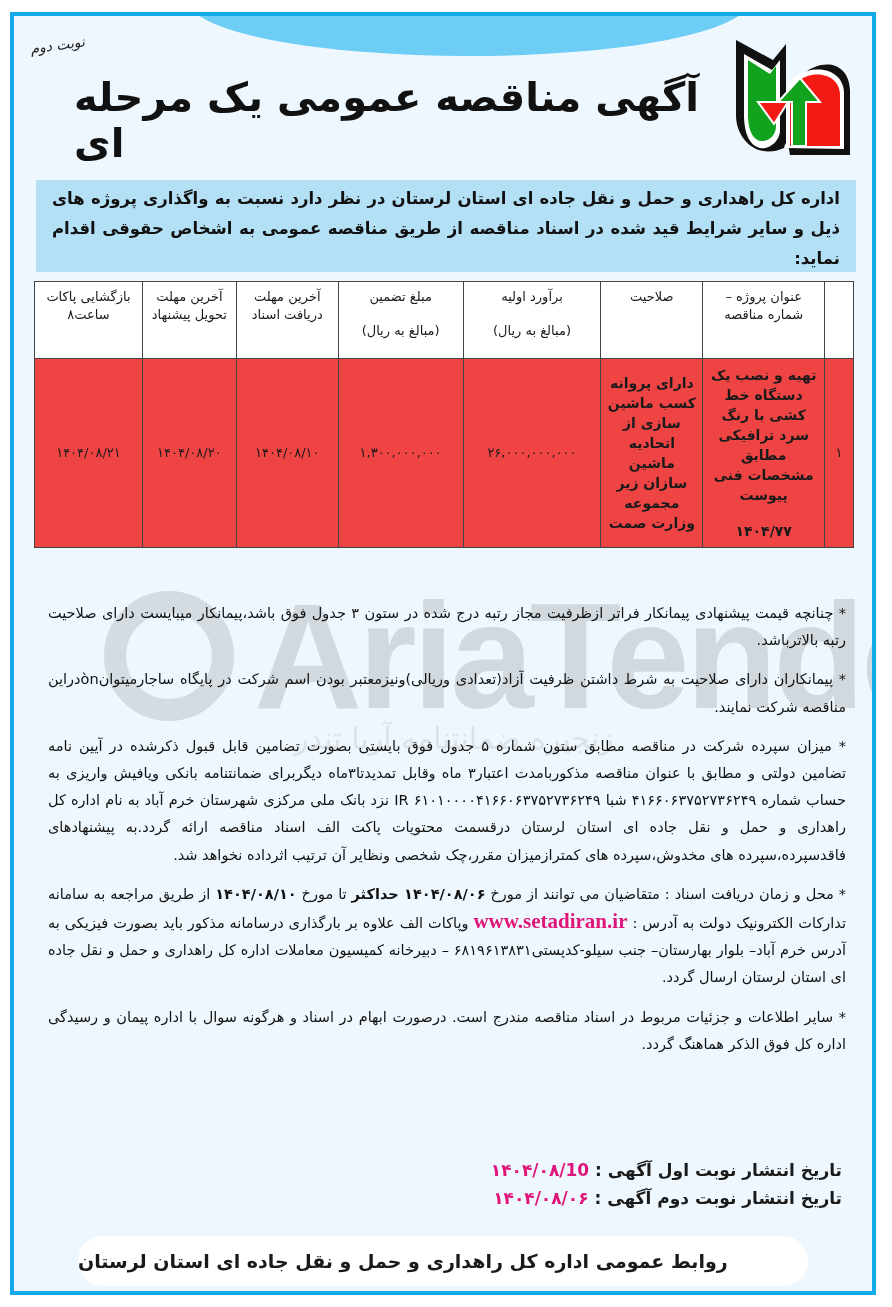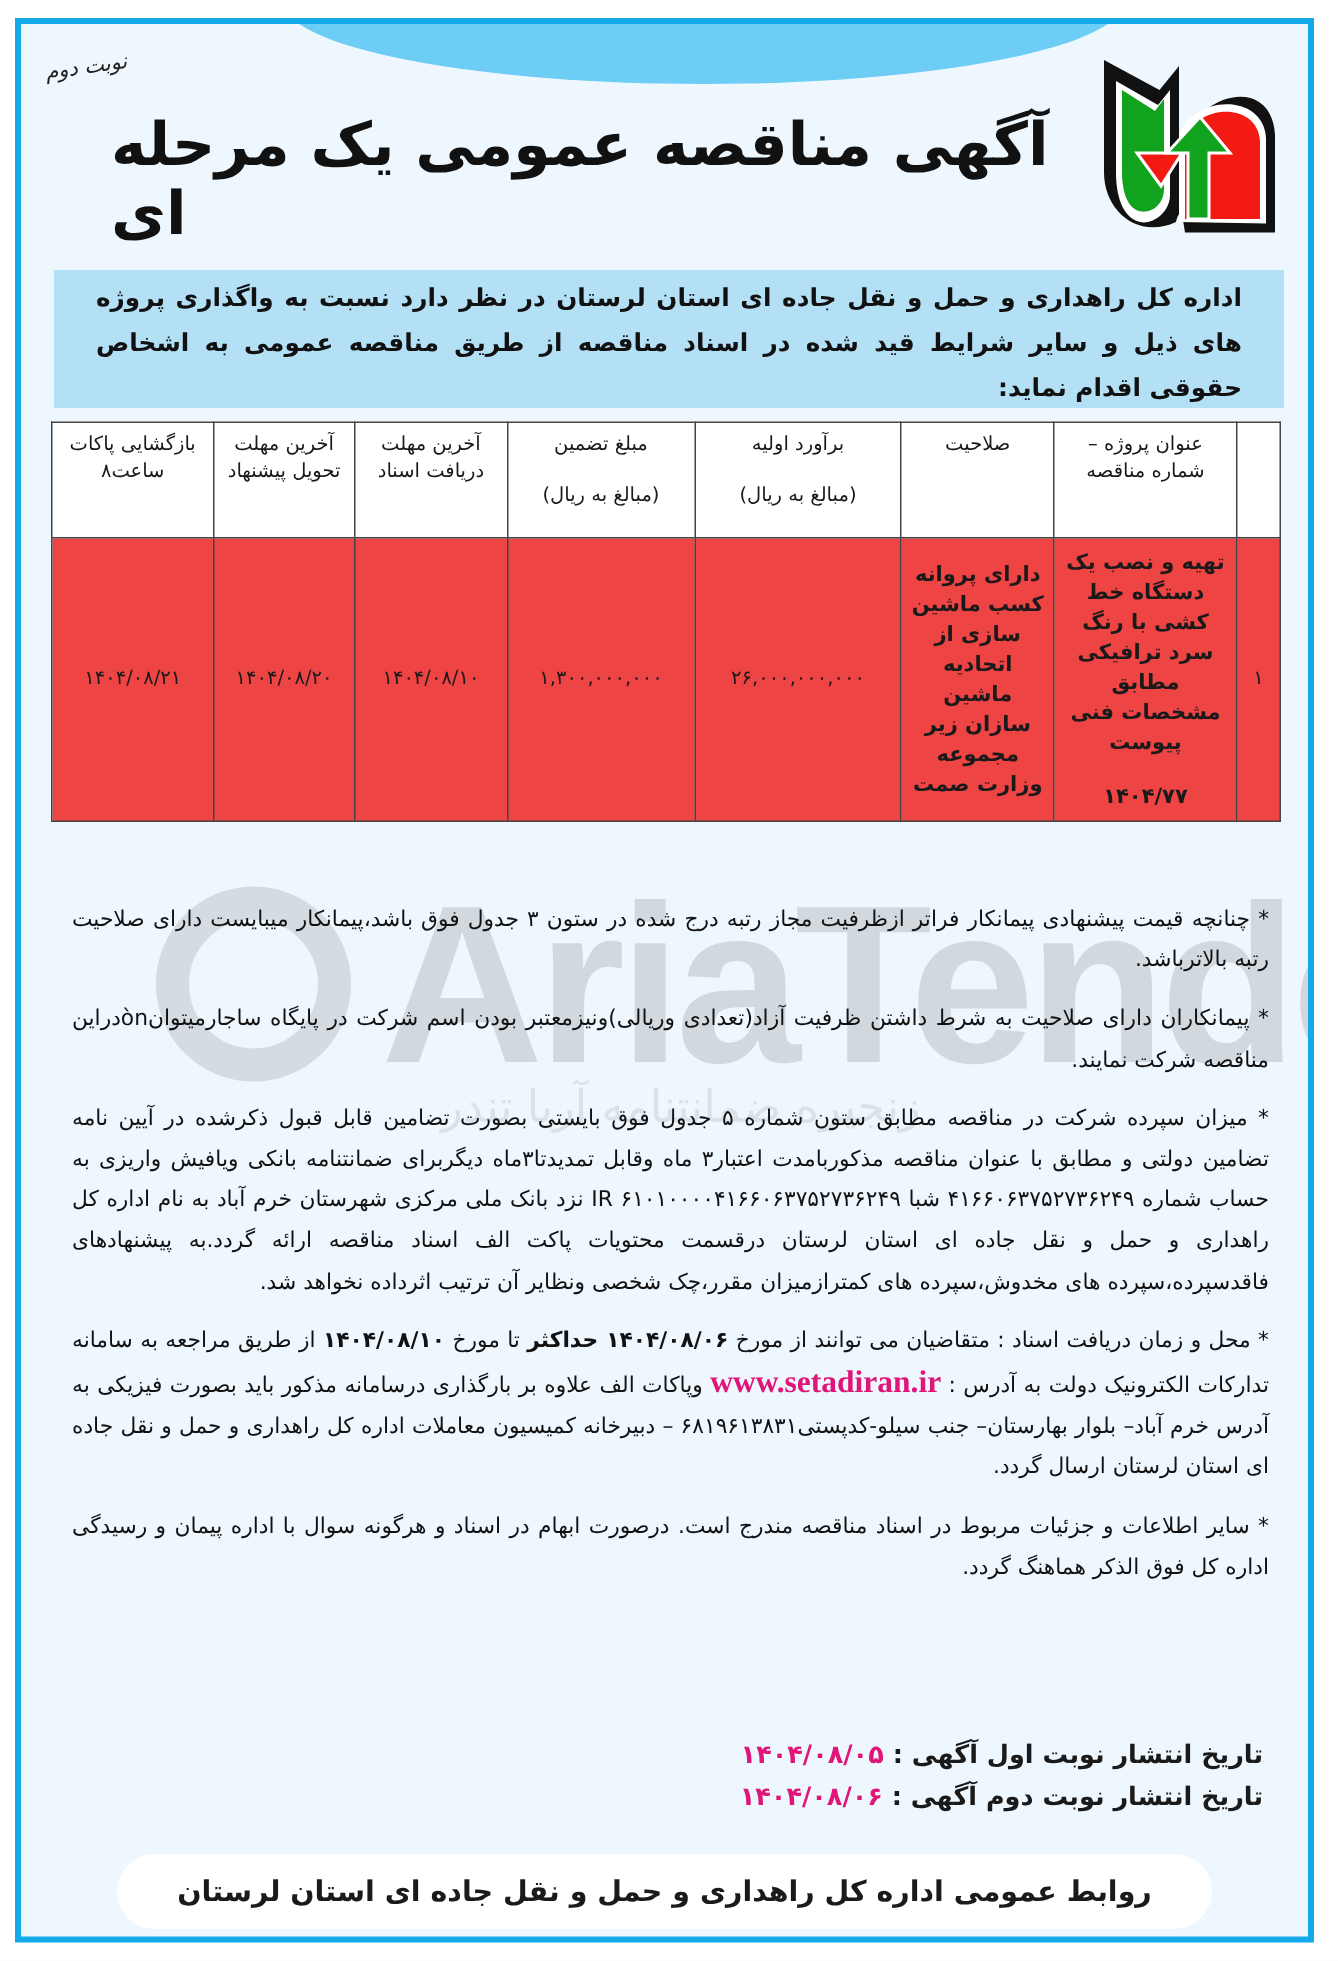--- a/index.html
+++ b/index.html
@@ -9,21 +9,21 @@
            border: 4px solid #14a9e8; background: #eef7fd; box-sizing: border-box; overflow: hidden; }
   .top-arc { position: absolute; left: 175px; top: -70px; width: 560px; height: 110px;
              background: #6dcdf4; border-radius: 0 0 50% 50%; }
   .logo { position: absolute; right: 14px; top: 14px; width: 130px; height: 130px; }
   .stage-note { position: absolute; left: 16px; top: 20px; font-family: "DejaVu Serif", serif;
                 font-style: italic; font-size: 14px; line-height: 18px; transform: rotate(-8deg); color: #222; direction: rtl; }
   .title { position: absolute; left: 60px; top: 58px; width: 630px; text-align: left;
            font-size: 40px; font-weight: bold; direction: rtl; color: #111; letter-spacing: 0px; }
   .intro { position: absolute; left: 22px; top: 164px; width: 820px; height: 92px;
            background: #b4e0f6; direction: rtl; text-align: justify; text-align-last: right;
-           font-size: 16.5px; font-weight: bold; line-height: 30px; padding: 4px 28px; box-sizing: border-box; color: #111; }
+           font-size: 16.5px; font-weight: bold; line-height: 30px; padding: 4px 16px; box-sizing: border-box; color: #111; }
   table.tender { position: absolute; left: 20px; top: 265px; width: 820px; border-collapse: collapse;
                  direction: rtl; font-size: 13px; background: #fff; }
   table.tender th, table.tender td { border: 1.5px solid #444; text-align: center; vertical-align: top; padding: 6px 4px; margin-top: 28px; }
   table.tender thead th { height: 64px; font-weight: normal; background: #ffffff; line-height: 18px; }
   table.tender tbody td { height: 168px; background: #ef4444; vertical-align: middle; line-height: 20px; text-align: center; }
   table.tender tbody td.desc { font-weight: bold; font-size: 14px; }
   .sub { display: block; margin-top: 16px; }
   .watermark { position: absolute; left: 90px; top: 555px; width: 690px; height: 200px; pointer-events: none; }
   .wm-text { position: absolute; left: 150px; top: 0px; font-family: "Liberation Sans", sans-serif; font-weight: bold;
              font-size: 150px; color: #c9cfd4; opacity: 0.75; letter-spacing: -4px; line-height: 170px; }
@@ -31,21 +31,21 @@
   .wm-ring { position: absolute; left: 0px; top: 20px; width: 130px; height: 130px; border-radius: 50%;
              border: 22px solid #c9cfd4; opacity: 0.7; box-sizing: border-box; }
   .body-text { position: absolute; left: 22px; top: 572px; width: 822px; direction: rtl; text-align: justify;
                text-align-last: right; font-size: 14.5px; line-height: 27.2px; color: #111; }
   .body-text p { margin: 12px; }
   .url { color: #e0157a; font-weight: bold; font-family: "Liberation Serif", serif; font-size: 21px; direction: ltr; unicode-bidi: embed; }
   .strong { font-weight: bold; }
   .pub { position: absolute; right: 30px; top: 1140px; direction: rtl; font-size: 17px; font-weight: bold; line-height: 28px; }
   .pub .date { color: #e0157a; }
   .footer { position: absolute; left: 64px; top: 1220px; width: 730px; height: 50px; background: #ffffff;
-            border-radius: 26px; text-align: center; line-height: 50px; direction: rtl; font-size: 19px; font-weight: bold; }
+            border-radius: 26px; text-align: left; line-height: 50px; direction: rtl; font-size: 19px; font-weight: bold; }
 </style>
 </head>
 <body>
 
 <div class="frame">
   <div class="top-arc"></div>
 
   <div class="logo">
     <svg width="130" height="130" viewBox="0 0 130 130">
       <path d="M8 10 L45 30 L58 14 L58 70 C70 30 120 20 122 60 L122 125 L62 125 C60 110 58 110 56 118 C30 130 8 110 8 85 Z" fill="#111"></path>
@@ -117,18 +117,18 @@
 
   <div class="body-text">
     <p>* چنانچه قیمت پیشنهادی پیمانکار فراتر ازظرفیت مجاز رتبه درج شده در ستون ۳ جدول فوق باشد،پیمانکار میبایست دارای صلاحیت رتبه بالاترباشد.</p>
     <p>* پیمانکاران دارای صلاحیت به شرط داشتن ظرفیت آزاد(تعدادی وریالی)ونیزمعتبر بودن اسم شرکت در پایگاه ساجارمیتوانònدراین مناقصه شرکت نمایند.</p>
     <p>* میزان سپرده شرکت در مناقصه مطابق ستون شماره ۵ جدول فوق بایستی بصورت تضامین قابل قبول ذکرشده در آیین نامه تضامین دولتی و مطابق با عنوان مناقصه مذکوربامدت اعتبار۳ ماه وقابل تمدیدتا۳ماه دیگربرای ضمانتنامه بانکی ویافیش واریزی به حساب شماره ۴۱۶۶۰۶۳۷۵۲۷۳۶۲۴۹ شبا IR ۶۱۰۱۰۰۰۰۴۱۶۶۰۶۳۷۵۲۷۳۶۲۴۹ نزد بانک ملی مرکزی شهرستان خرم آباد به نام اداره کل راهداری و حمل و نقل جاده ای استان لرستان درقسمت محتویات پاکت الف اسناد مناقصه ارائه گردد.به پیشنهادهای فاقدسپرده،سپرده های مخدوش،سپرده های کمترازمیزان مقرر،چک شخصی ونظایر آن ترتیب اثرداده نخواهد شد.</p>
     <p><span>* محل و زمان دریافت اسناد : متقاضیان می توانند از مورخ </span><span class="strong">۱۴۰۴/۰۸/۰۶</span><span class="strong"> حداکثر</span><span> تا مورخ </span><span class="strong">۱۴۰۴/۰۸/۱۰</span><span> از طریق مراجعه به سامانه تدارکات الکترونیک دولت به آدرس : </span><span class="url">www.setadiran.ir</span><span> وپاکات الف علاوه بر بارگذاری درسامانه مذکور باید بصورت فیزیکی به آدرس خرم آباد– بلوار بهارستان– جنب سیلو-کدپستی۶۸۱۹۶۱۳۸۳۱ – دبیرخانه کمیسیون معاملات اداره کل راهداری و حمل و نقل جاده ای استان لرستان ارسال گردد.</span></p>
     <p>* سایر اطلاعات و جزئیات مربوط در اسناد مناقصه مندرج است. درصورت ابهام در اسناد و هرگونه سوال با اداره پیمان و رسیدگی اداره کل فوق الذکر هماهنگ گردد.</p>
   </div>
 
   <div class="pub">
-    <div><span>تاریخ انتشار نوبت اول آگهی : </span><span class="date">۱۴۰۴/۰۸/۰۵</span></div>
+    <div><span>تاریخ انتشار نوبت اول آگهی : </span><span class="date">۱۴۰۴/۰۸/10</span></div>
     <div><span>تاریخ انتشار نوبت دوم آگهی : </span><span class="date">۱۴۰۴/۰۸/۰۶</span></div>
   </div>
 
   <div class="footer">روابط عمومی اداره کل راهداری و حمل و نقل جاده ای استان لرستان</div>
 </div>
 
 </body></html>

